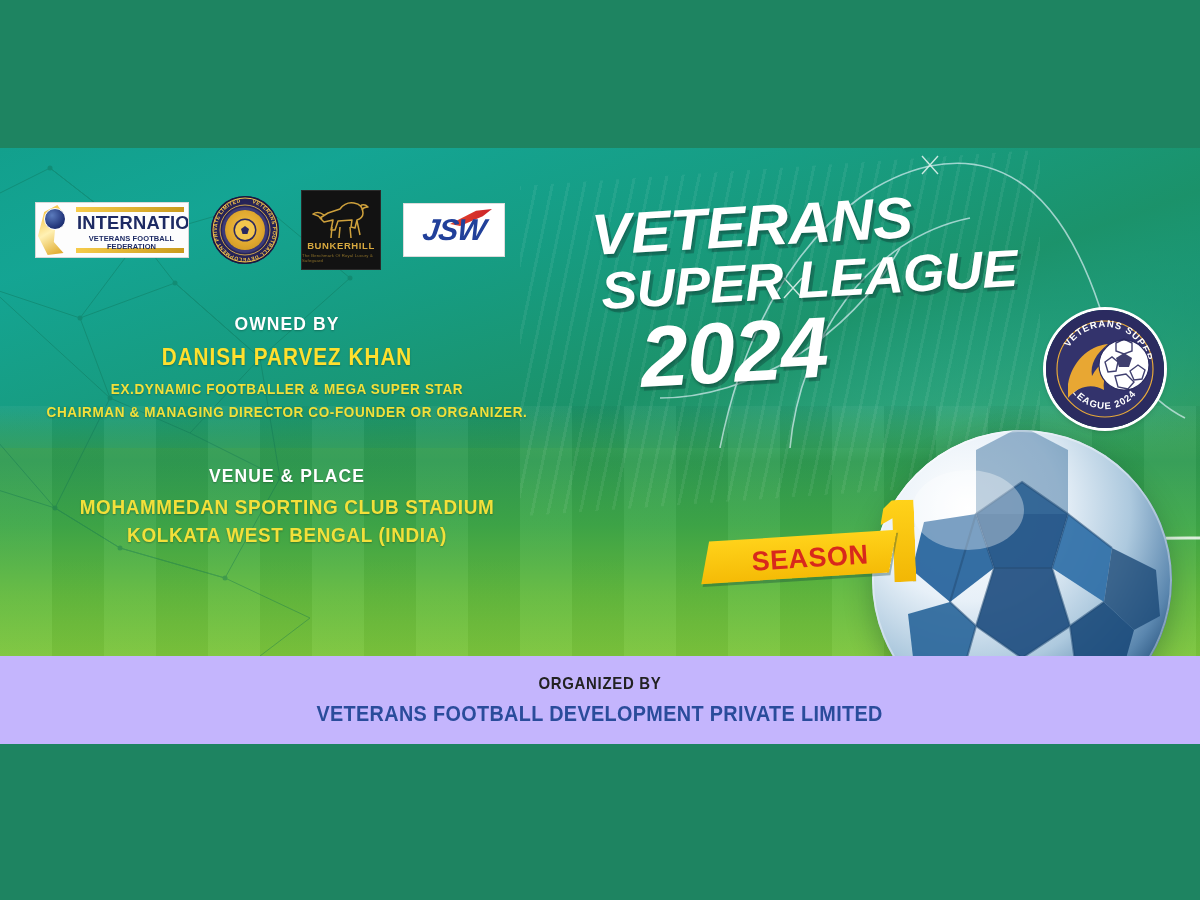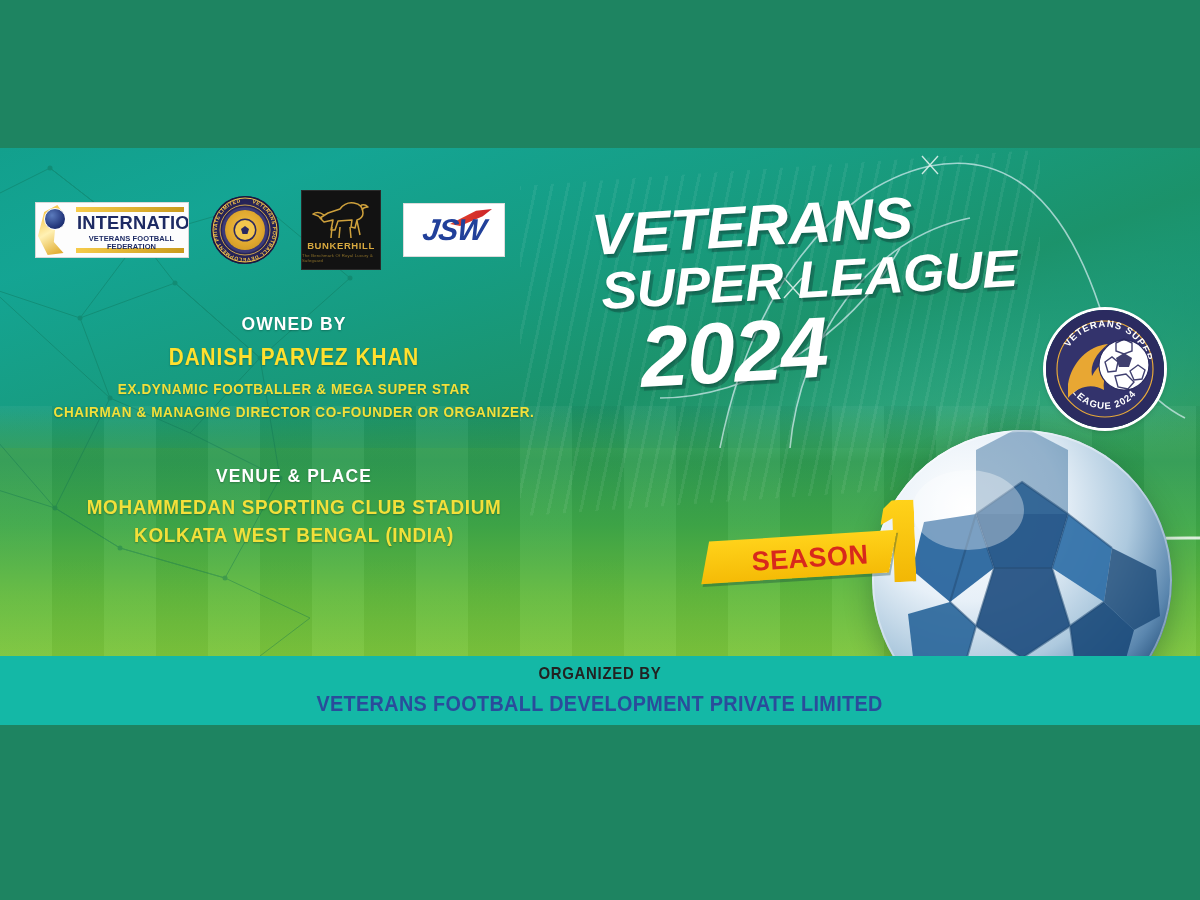--- a/index.html
+++ b/index.html
@@ -137,21 +137,21 @@
     transform:skewX(-8deg);
   }
   .logo-jsw .red-swoosh{
     position:absolute;left:46px;top:5px;width:42px;height:17px;
     background:linear-gradient(100deg,#e8472b 0%,#c8202a 100%);
     clip-path:polygon(0 88%,62% 10%,100% 0,78% 42%,24% 100%);
   }
 
   
   .left-text{
-    position:absolute;left:14px;top:165px;width:560px;text-align:center;
+    position:absolute;left:7px;top:165px;width:560px;text-align:center;
   }
   .lbl-white{
     color:#ffffff;font-weight:bold;font-size:19px;letter-spacing:1.2px;
     transform:scaleX(.92);text-shadow:0 1px 2px rgba(0,0,0,.25);
   }
   .nm-yellow{
     color:#ffe02e;font-weight:bold;font-size:23px;letter-spacing:1.1px;margin-top:9px;
     transform:scaleX(.9);text-shadow:0 1px 2px rgba(0,0,0,.28);
   }
   .sub-yellow{
@@ -209,21 +209,21 @@
   
   .vsl{
     position:absolute;left:1046px;top:162px;width:118px;height:118px;border-radius:50%;
     background:radial-gradient(circle at 50% 45%,#3a3a74 0%,#2c2c62 60%,#1f1f4a 100%);
     box-shadow:0 0 0 3px #ffffff, 0 2px 6px rgba(0,0,0,.3);
     overflow:hidden;
   }
 
   
   .footer{
-    position:absolute;left:0;top:656px;width:1200px;height:69px;background:#14b8a6;
+    position:absolute;left:0;top:656px;width:1200px;height:88px;background:#c4b5fd;
     display:flex;
   }
   .foot-col{
     flex:1;display:flex;flex-direction:column;align-items:center;justify-content:center;
   }
   .foot-lbl{
     color:#222222;font-weight:bold;font-size:17px;letter-spacing:.8px;
     transform:scaleX(.88);
   }
   .foot-val{

